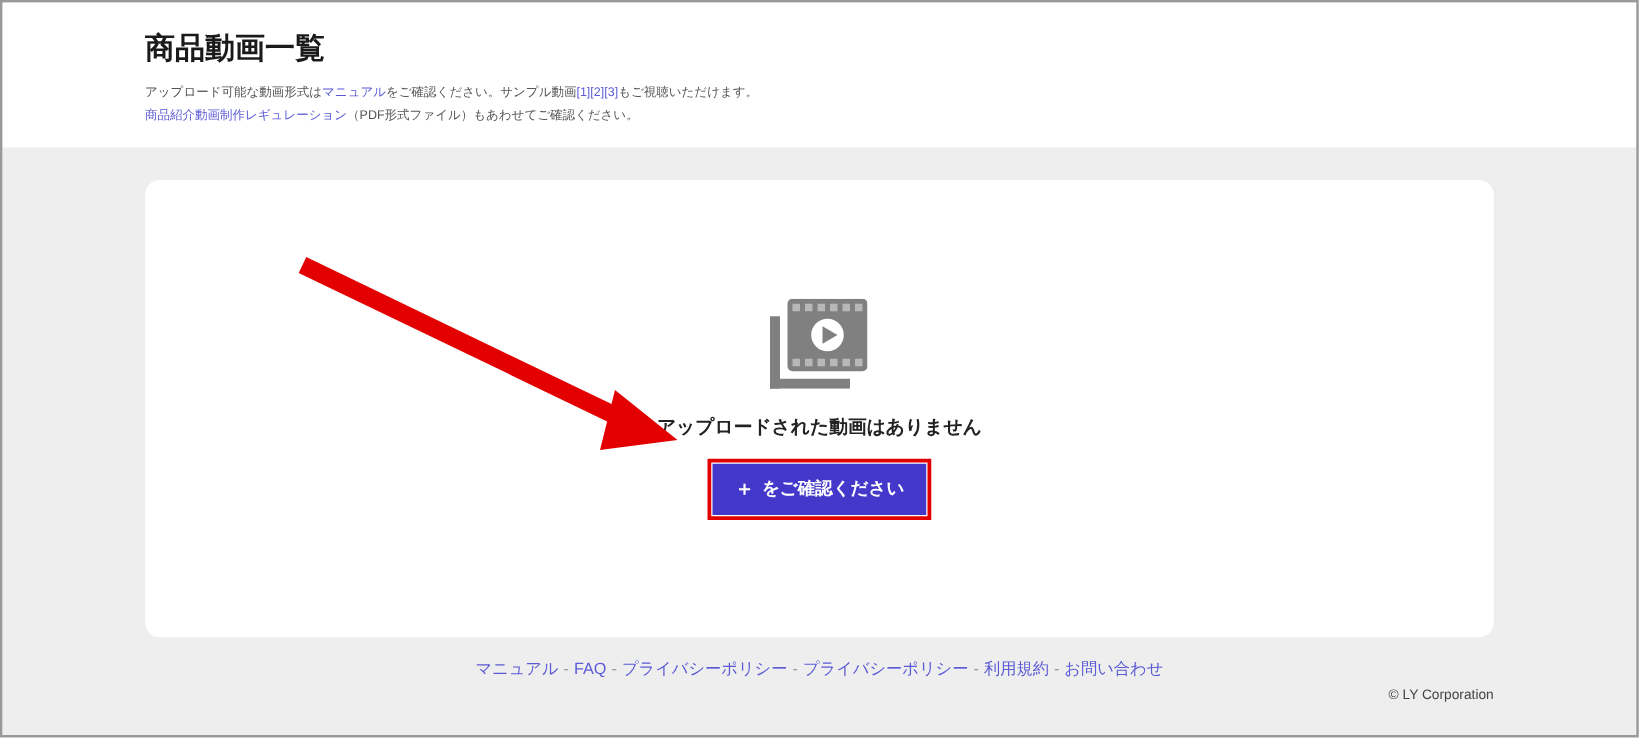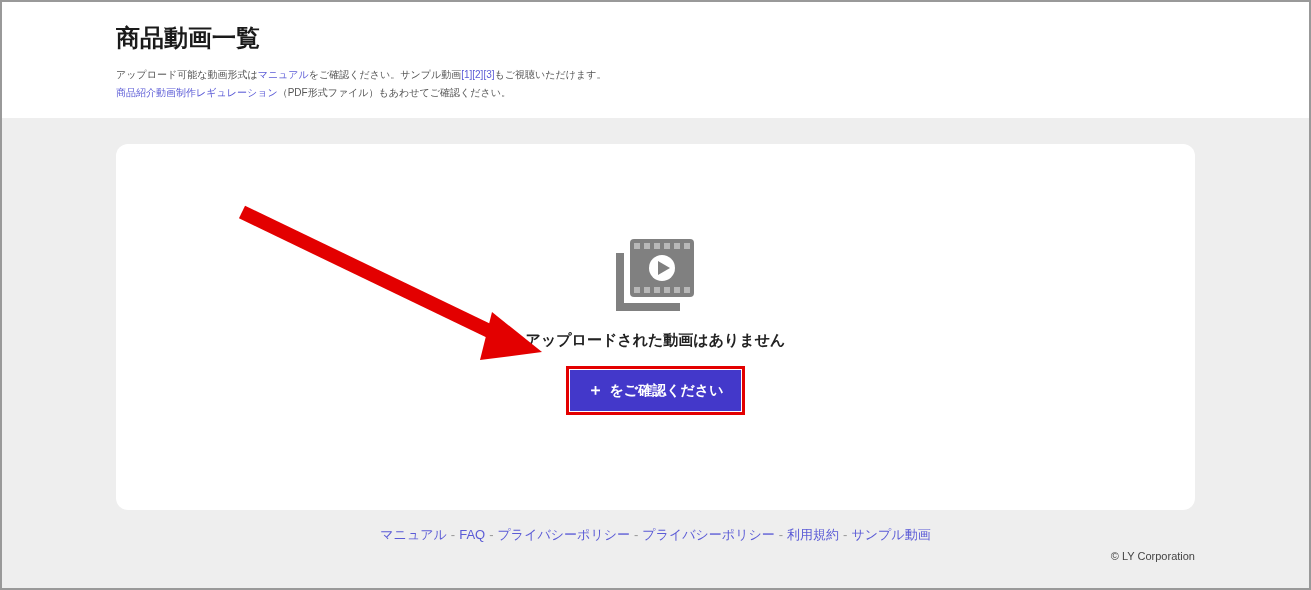--- a/index.html
+++ b/index.html
@@ -153,21 +153,21 @@
         <div class="add-button-wrap">
           <button class="add-button">
             <span class="plus">＋</span>
             <span>をご確認ください</span>
           </button>
         </div>
       </div>
     </div>
 
     <div class="footer">
-      <a href="#">マニュアル</a><span class="sep">-</span><a href="#">FAQ</a><span class="sep">-</span><a href="#">プライバシーポリシー</a><span class="sep">-</span><a href="#">プライバシーポリシー</a><span class="sep">-</span><a href="#">利用規約</a><span class="sep">-</span><a href="#">サンプル動画</a>
+      <a href="#">マニュアル</a><span class="sep">-</span><a href="#">FAQ</a><span class="sep">-</span><a href="#">プライバシーポリシー</a><span class="sep">-</span><a href="#">プライバシーポリシー</a><span class="sep">-</span><a href="#">利用規約</a><span class="sep">-</span><a href="#">お問い合わせ</a>
     </div>
     <div class="copyright">© LY Corporation</div>
   </div>
 </div>
 
 <svg class="arrow-annotation" width="320" height="180">
   <defs>
     <marker id="arrowhead" markerWidth="12" markerHeight="12" refX="9" refY="5" orient="auto">
       <polygon points="0 0, 12 5, 0 10" fill="#e30000"></polygon>
     </marker>

